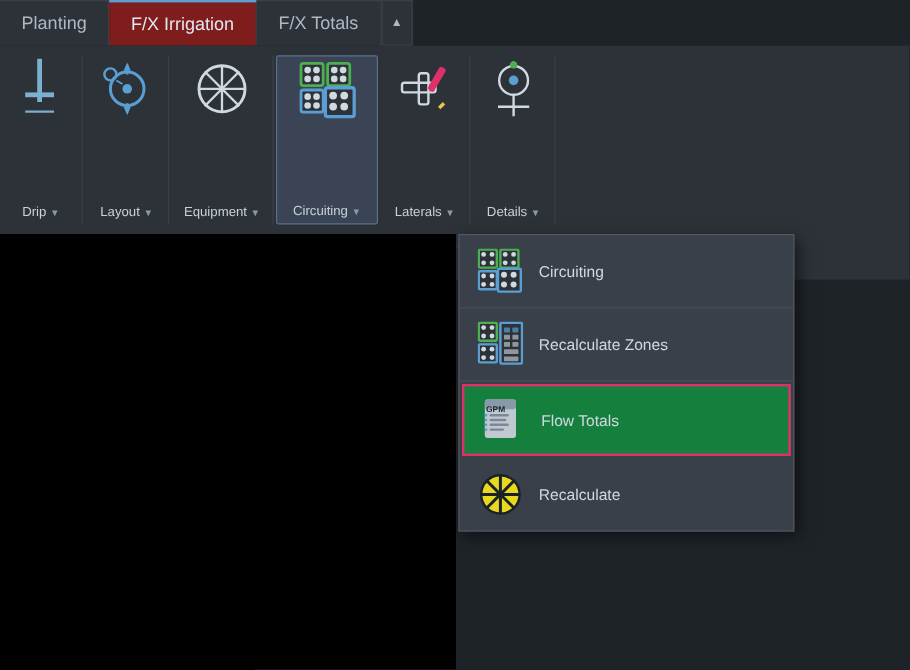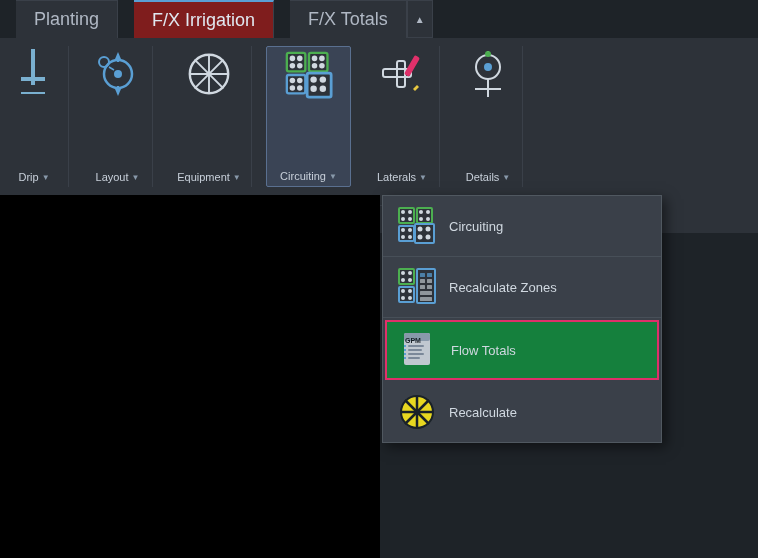--- a/index.html
+++ b/index.html
@@ -24,30 +24,29 @@
     .tab-bar {
       display: flex;
       align-items: flex-end;
       height: 38px;
       background: #1e2328;
       padding-left: 0;
     }
 
     .tab {
       padding: 6px 18px;
-      font-size: 18px;
+      font-size: 15px;
       color: #b0b8c4;
       cursor: pointer;
       height: 100%;
       display: flex;
       align-items: center;
       background: #2d3239;
       border-top: 1px solid #3a4049;
       border-right: 1px solid #3a4049;
-      margin-left: 16px;
     }
 
     .tab.active {
       background: #7f1d1d;
       color: #e0e8f0;
       border-top: 2px solid #5a9fd4;
     }
 
     .tab-arrow {
       background: #2d3239;
@@ -61,21 +60,21 @@
       font-size: 10px;
       cursor: pointer;
     }
 
     
     .ribbon-content {
       display: flex;
       align-items: stretch;
       height: 157px;
       padding: 8px 0;
-      gap: 14px;
+      gap: 2px;
     }
 
     .ribbon-group {
       display: flex;
       flex-direction: column;
       align-items: center;
       justify-content: space-between;
       padding: 4px 10px 4px 10px;
       border-right: 1px solid #3a4049;
       min-width: 70px;

